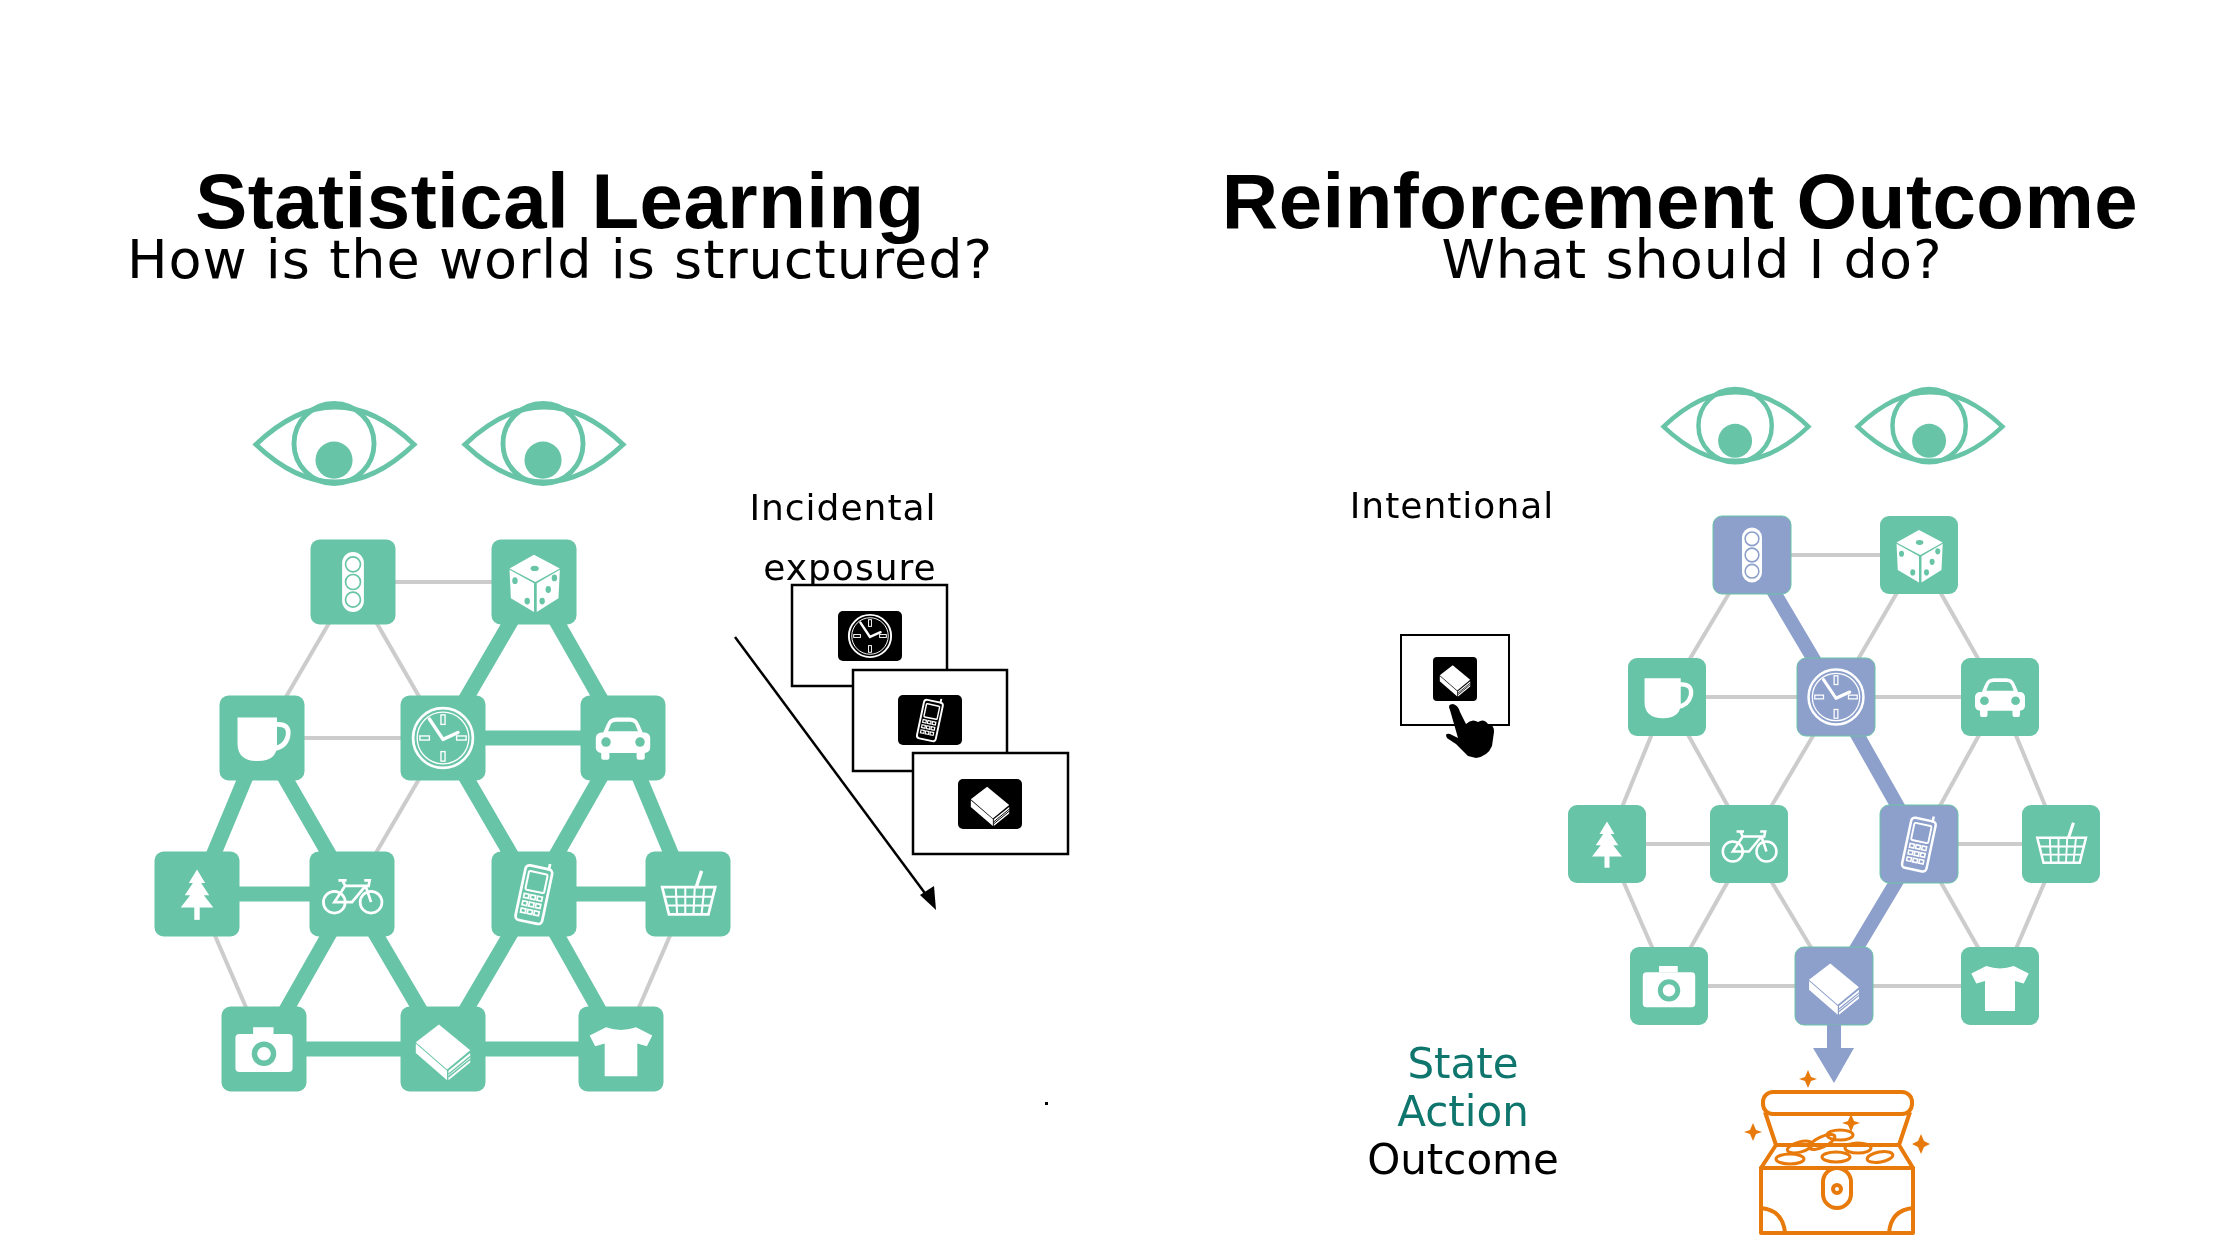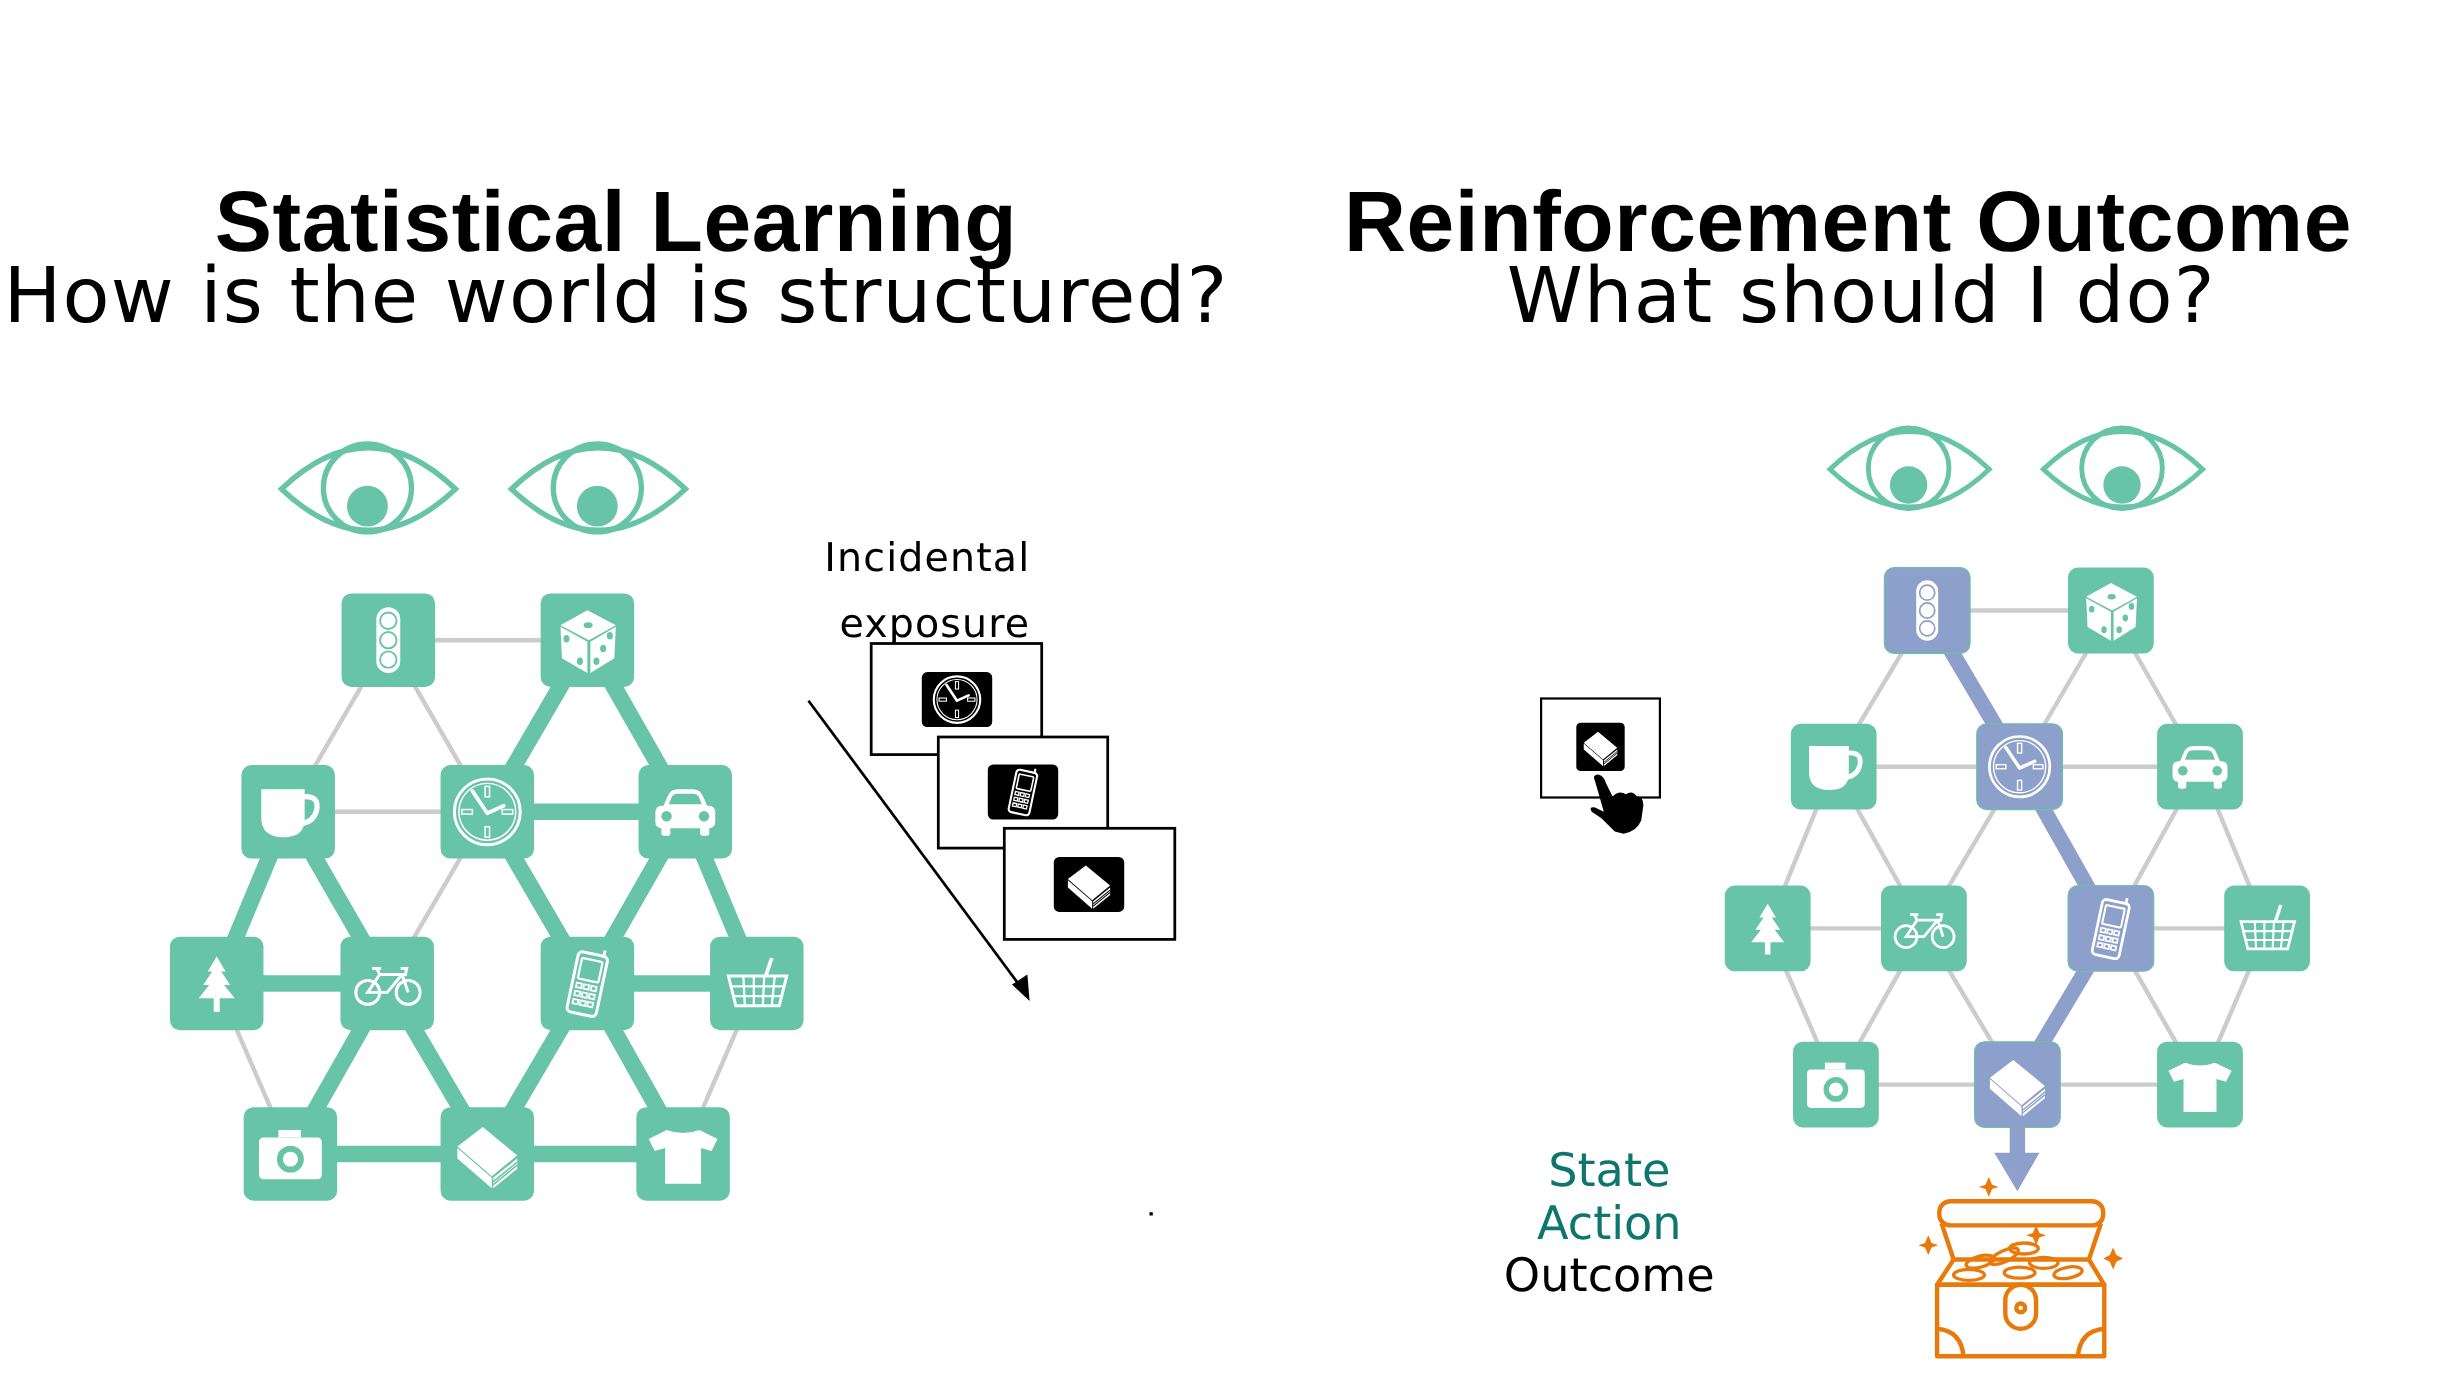--- a/index.html
+++ b/index.html
@@ -1,35 +1,36 @@
 <!DOCTYPE html>
 <html><head>
 <meta charset="utf-8">
 <style>
   html, body { margin:0; padding:0; background:#ffffff; }
   body { width:2240px; height:1260px; position:relative; overflow:hidden; font-family:"DejaVu Sans", sans-serif; }
   .title { position:absolute; font-family:"Liberation Sans", sans-serif; font-weight:bold; font-size:78px; color:#000; white-space:nowrap; text-align:center; transform:translateX(-50%); letter-spacing:0.5px;margin-top:28px; }
-  .subtitle { position:absolute; font-family:"DejaVu Sans", sans-serif; font-weight:normal; font-size:70px; color:#000; white-space:nowrap; text-align:center; transform:translateX(-50%); letter-spacing:1px; }
+  .subtitle { position:absolute; font-family:"DejaVu Sans", sans-serif; font-weight:normal; font-size:54px; color:#000; white-space:nowrap; text-align:center; transform:translateX(-50%); letter-spacing:1px; }
   .caption { position:absolute; font-family:"DejaVu Sans", sans-serif; font-size:36px; line-height:60px; color:#000; text-align:center; transform:translateX(-50%); white-space:nowrap; letter-spacing:1px; }
   .legend { position:absolute; font-family:"DejaVu Sans", sans-serif; font-size:42px; line-height:48px; text-align:center; transform:translateX(-50%); white-space:nowrap; }
   svg.layer { position:absolute; left:0; top:0; }
 </style>
 </head>
 <body>
 
 <div class="title" style="left:560px; top:128px;">Statistical Learning</div>
 <div class="subtitle" style="left:560px; top:228px;">How is the world is structured?</div>
 <div class="title" style="left:1680px; top:128px;">Reinforcement Outcome</div>
 <div class="subtitle" style="left:1692px; top:228px;">What should I do?</div>
 
 <div class="caption" style="left:843px; top:478px;text-align:right;">
   <div>Incidental</div>
   <div>exposure</div>
 </div>
 <div class="caption" style="left:1452px; top:476px;">
+  <div>Intentional</div>
 </div>
 
 <div class="legend" style="left:1463px; top:1040px;">
   <div style="color:#0f766e;">State</div>
   <div style="color:#0f766e;">Action</div>
   <div style="color:#000000;">Outcome</div>
 </div>
 
 <svg class="layer" width="2240" height="1260" viewBox="0 0 2240 1260" xmlns="http://www.w3.org/2000/svg">
   <defs>

